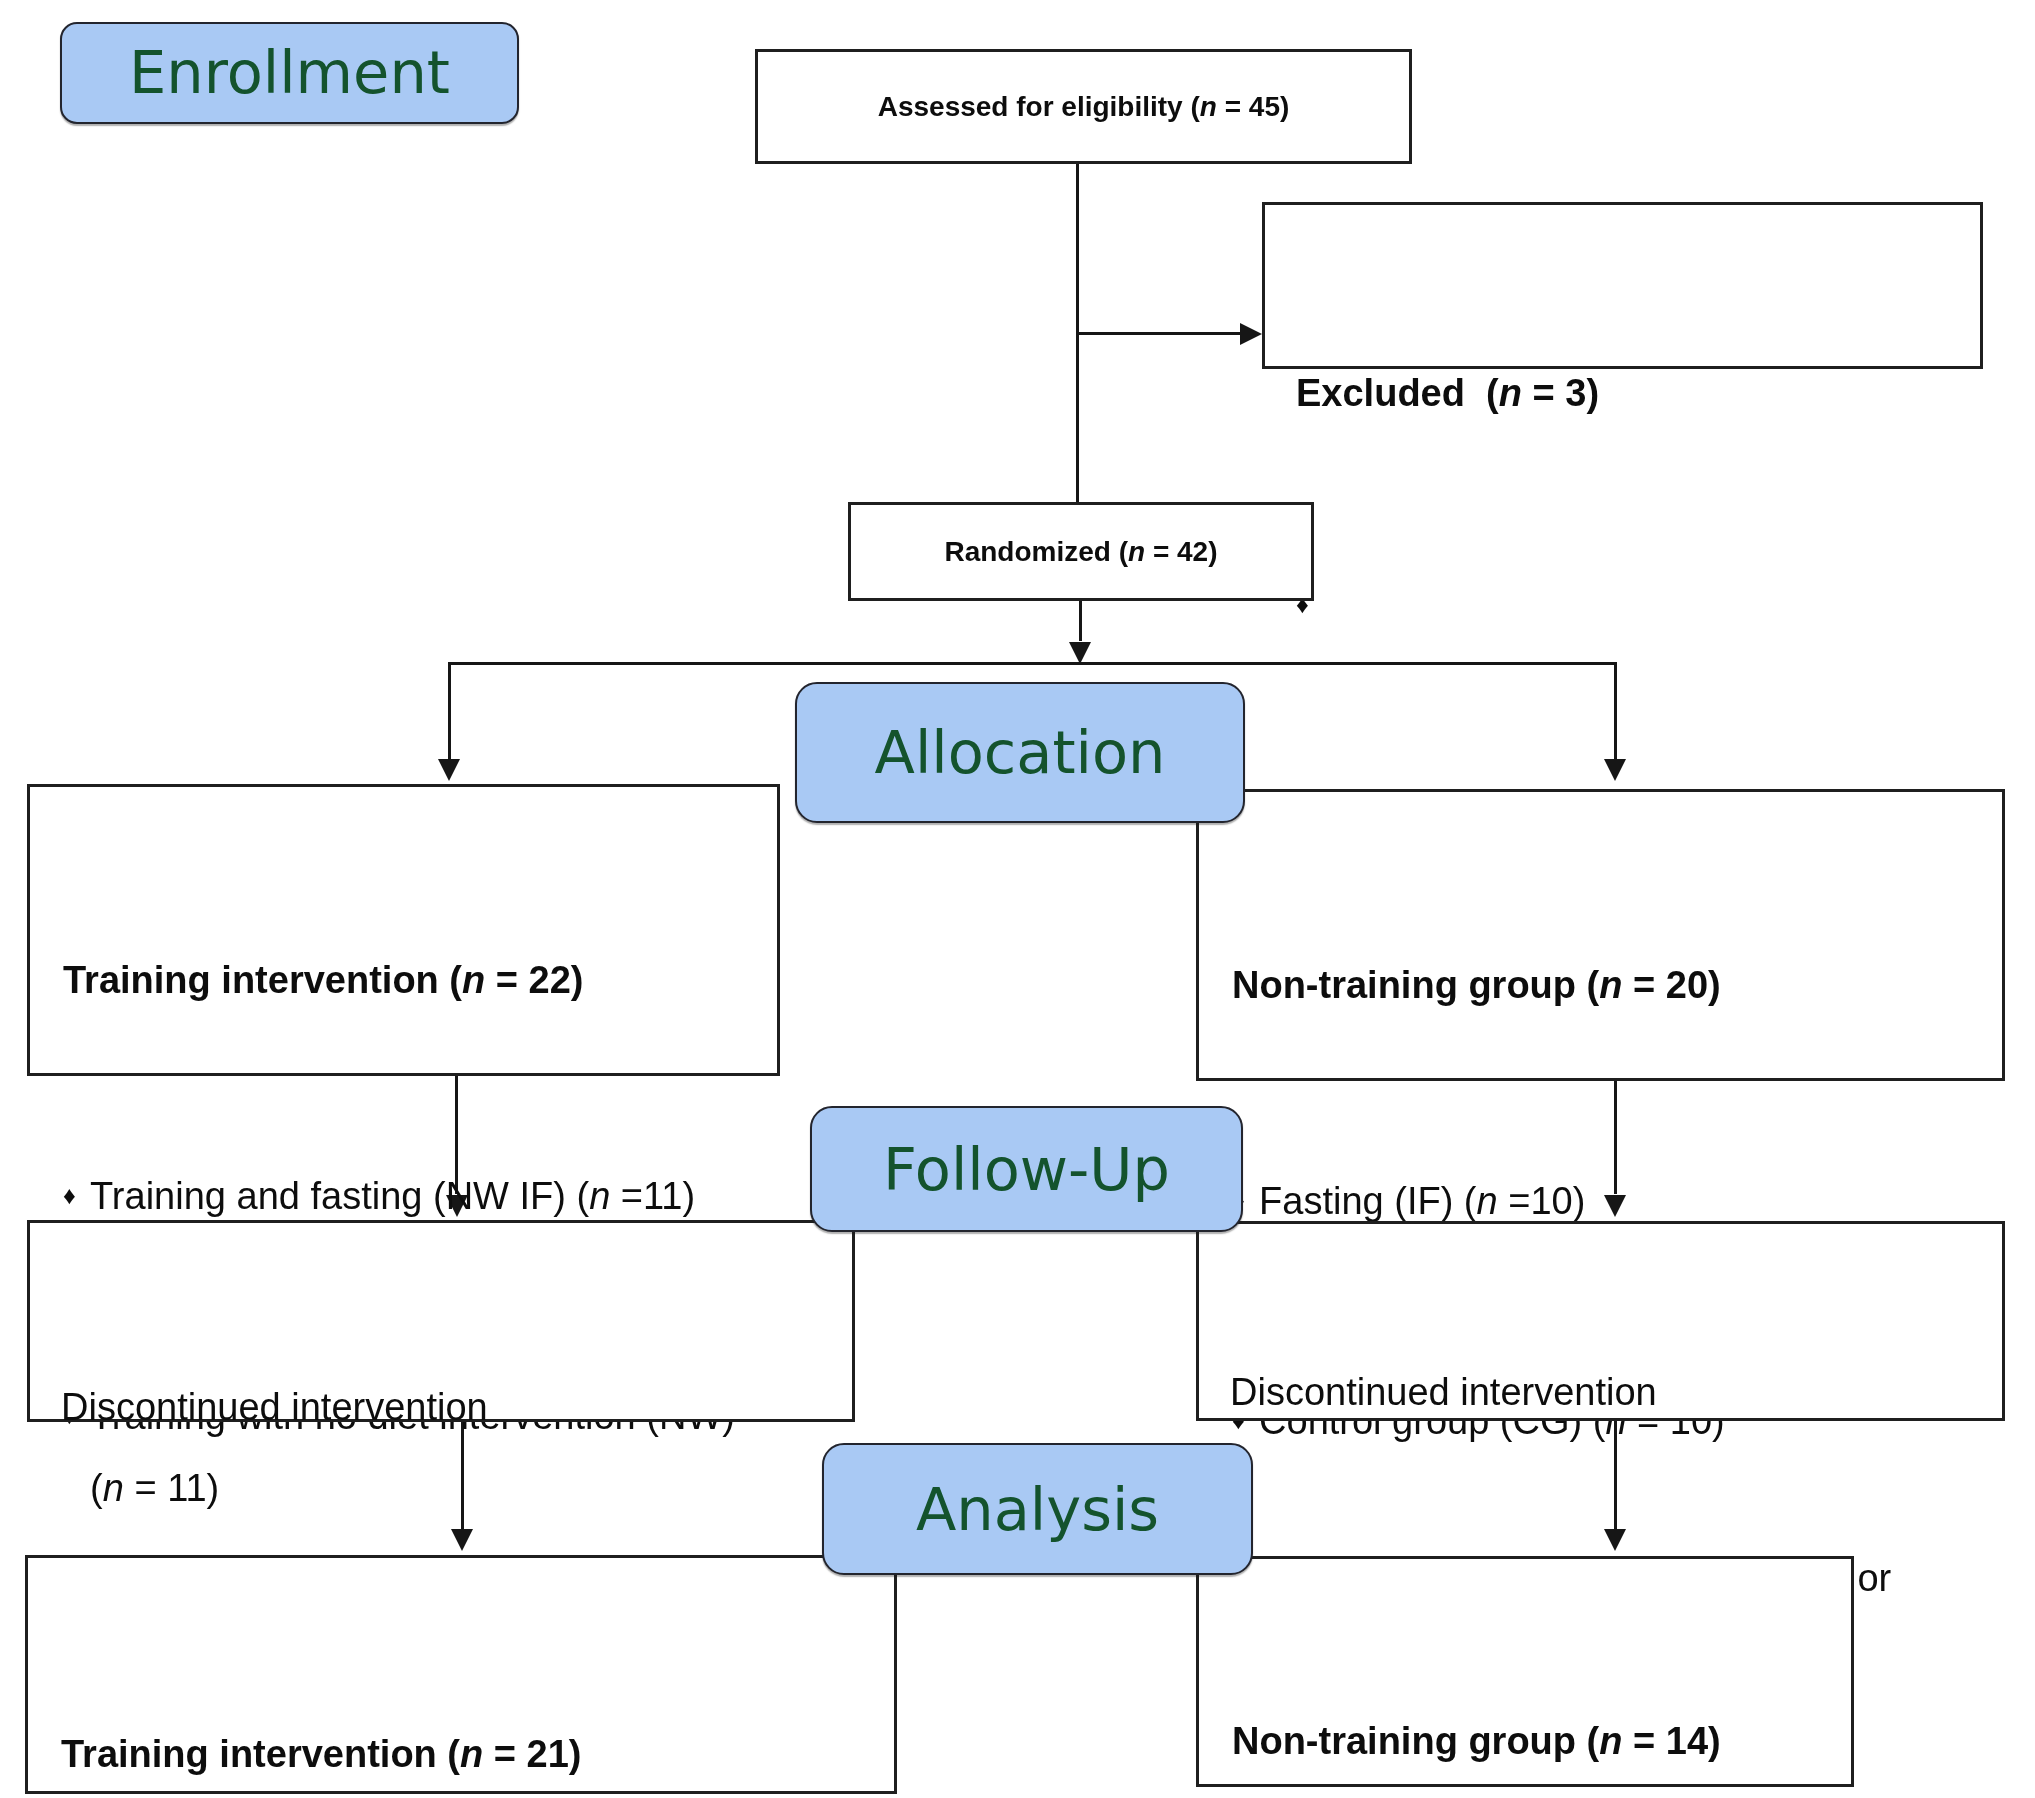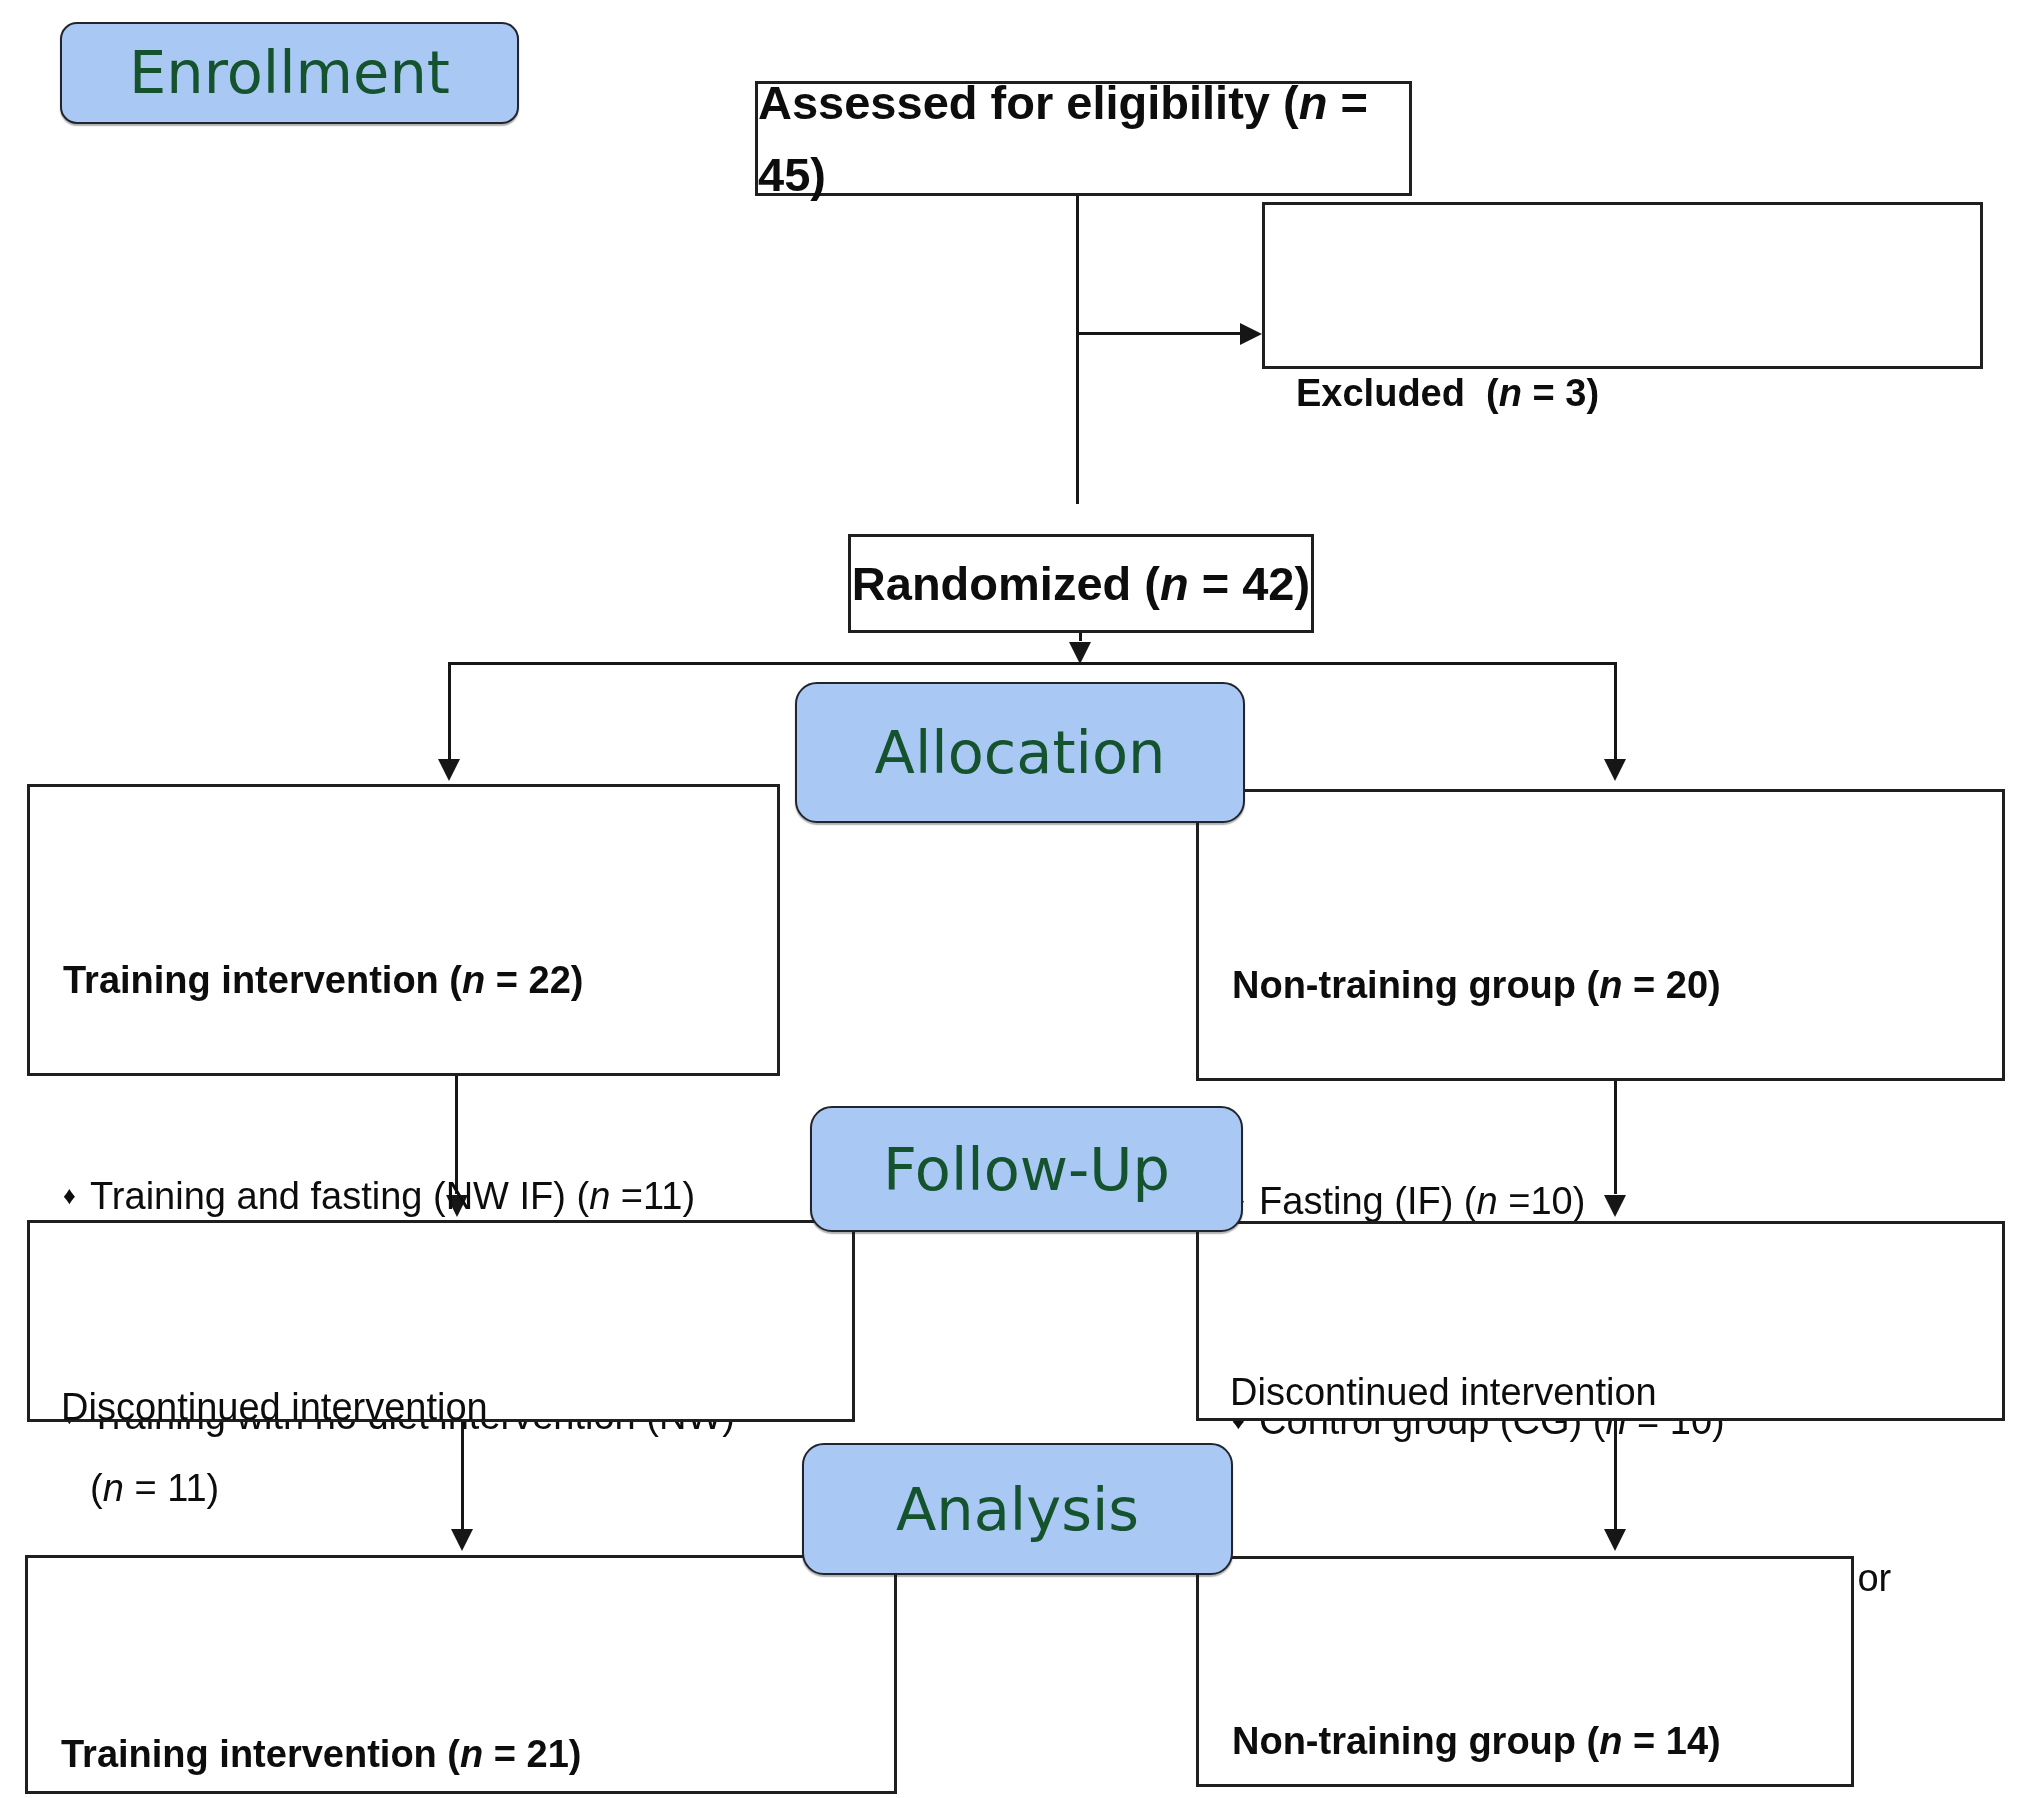--- a/index.html
+++ b/index.html
@@ -6,26 +6,26 @@
   .canvas{position:relative;width:2035px;height:1798px;background:#ffffff;overflow:hidden;
           font-family:"Liberation Sans","DejaVu Sans",sans-serif;color:#0d0d0d;}
   
   .plabel{position:absolute;background:#a9c9f4;border:2.6px solid #23252e;border-radius:22px;
           display:flex;align-items:center;justify-content:center;
           font-family:"DejaVu Sans","Liberation Sans",sans-serif;
           font-size:59px;color:#14532d;z-index:3;box-shadow:0 2px 1.3px rgba(30,30,30,.35);}
   #lab-enrollment{left:60px;top:21.5px;width:455px;height:98px;border-radius:17px;}
   #lab-allocation{left:795px;top:682px;width:446px;height:137px;}
   #lab-followup{left:810px;top:1106px;width:429px;height:122px;}
-  #lab-analysis{left:802px;top:1443px;width:427px;height:128px;}
+  #lab-analysis{left:822px;top:1443px;width:427px;height:128px;}
   
   .box{position:absolute;background:#ffffff;border:3.3px solid #1f1f1f;box-sizing:border-box;
        z-index:2;font-size:38px;line-height:72px;white-space:pre-wrap;}
   .box .bold{font-weight:bold;}
-  .center{display:flex;align-items:center;justify-content:center;font-weight:bold;font-size:47px;margin-top:32px;}
+  .center{display:flex;align-items:center;justify-content:center;font-weight:bold;font-size:28px;}
   #box-assessed{left:755px;top:49px;width:657px;height:115px;}
   #box-excluded{left:1262px;top:202px;width:721px;height:167px;padding:7.8px 19.5px 0 31px;}
   #box-randomized{left:848px;top:502px;width:466px;height:99px;}
   #box-alloc-left{left:27px;top:784px;width:753px;height:292px;padding:13px 13px 0 33px;}
   #box-alloc-right{left:1196px;top:789px;width:809px;height:292px;padding:13px 13px 0 33px;}
   #box-fu-left{left:27px;top:1220px;width:828px;height:202px;padding:29px 13px 0 31px;line-height:62px;}
   #box-fu-right{left:1196px;top:1221px;width:809px;height:200px;padding:13px 13px 0 31px;line-height:62px;}
   #box-ana-left{left:25px;top:1555px;width:872px;height:239px;padding:16.3px 13px 0 33px;}
   #box-ana-right{left:1196px;top:1556px;width:658px;height:231px;padding:2px 13px 0 33px;}
   

